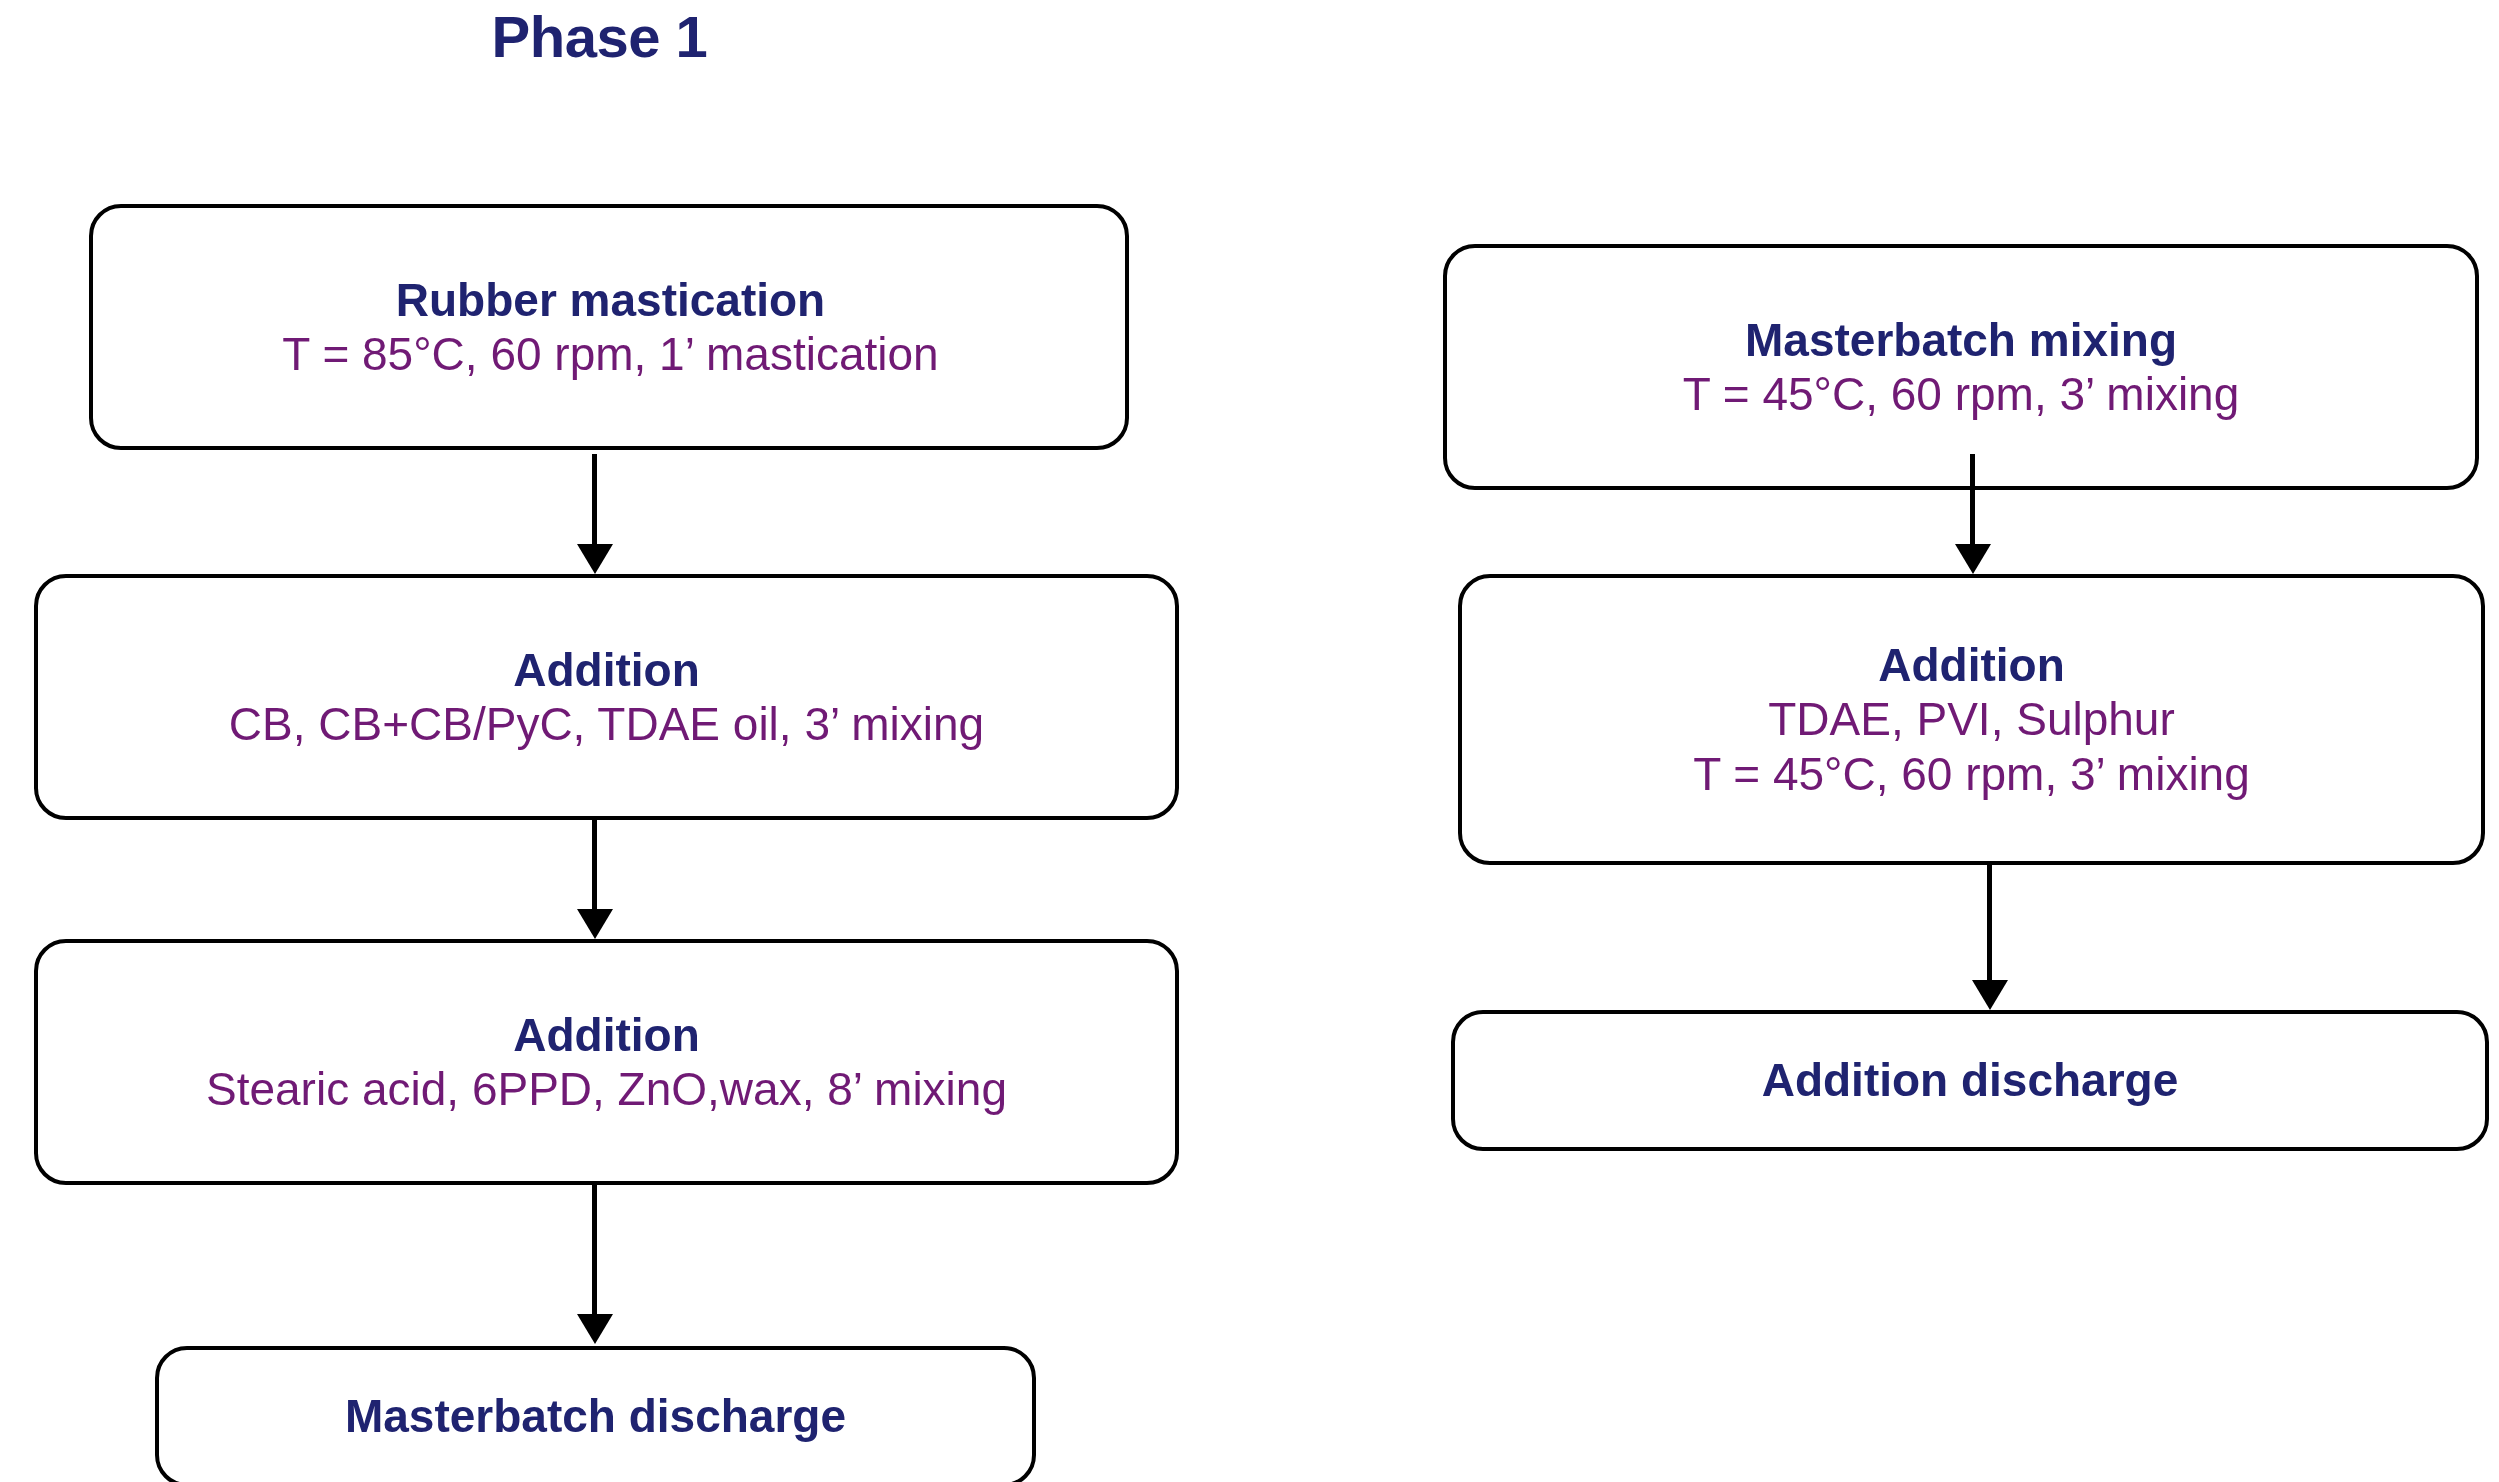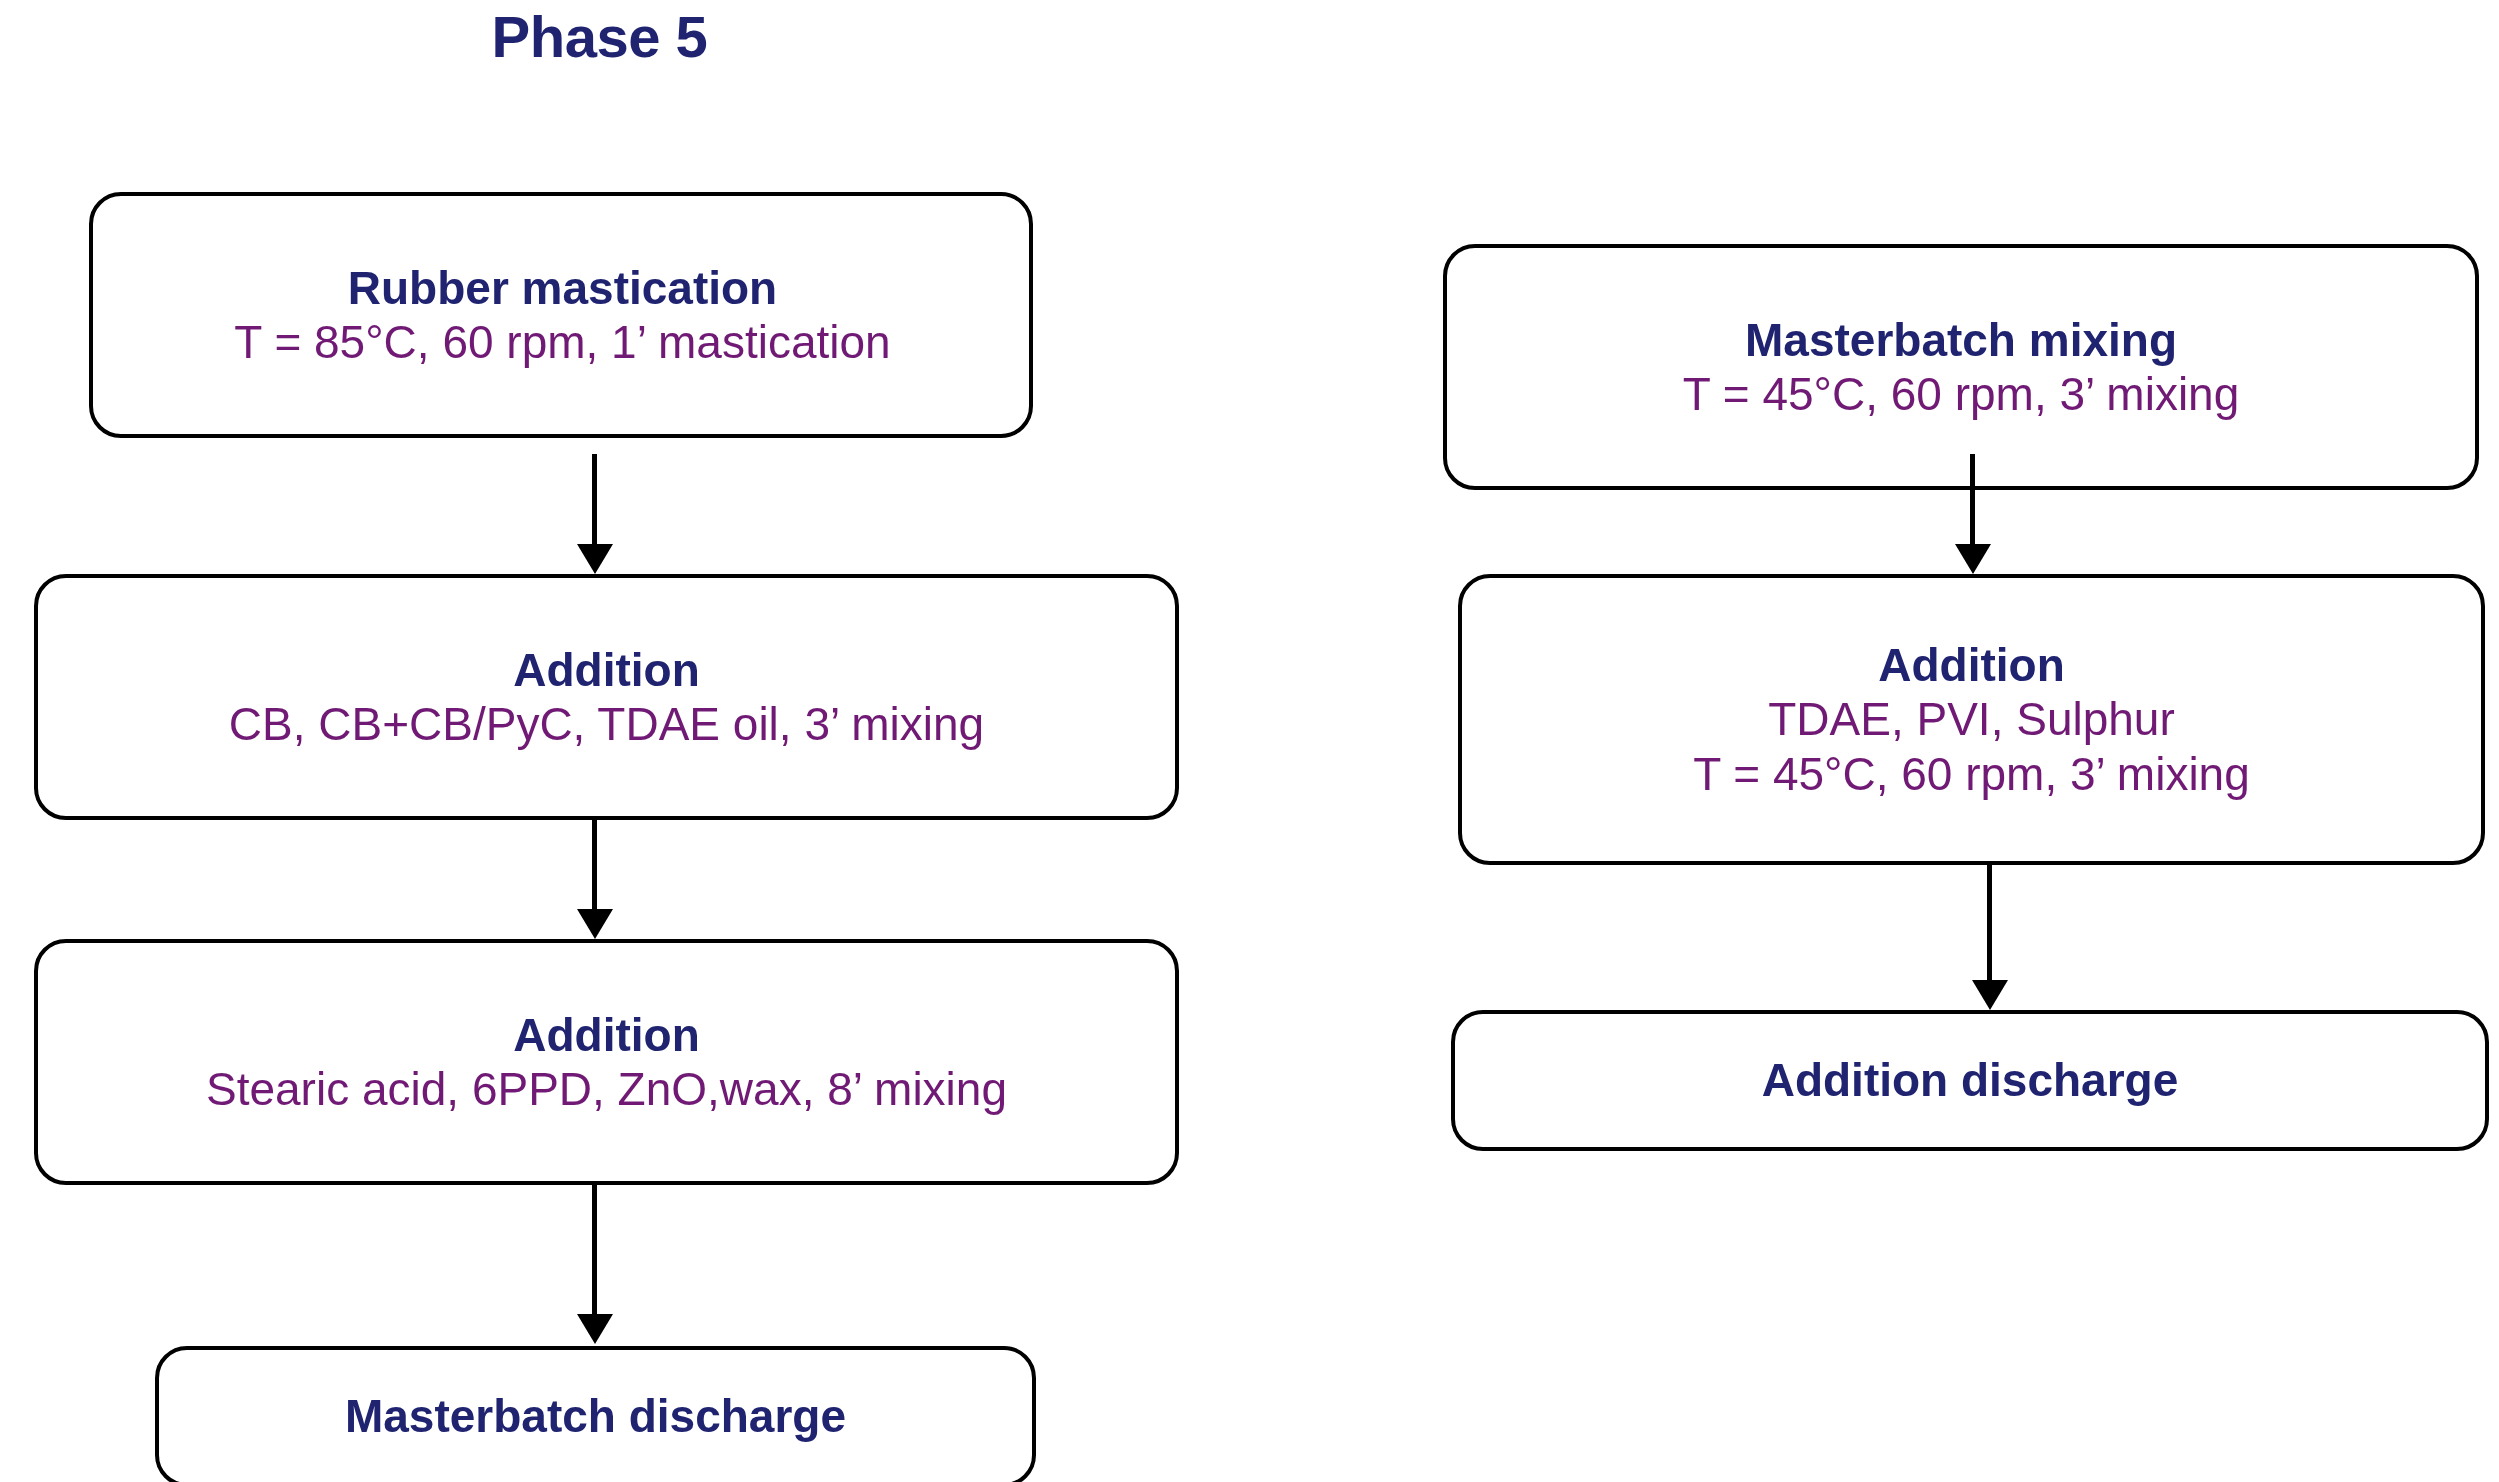--- a/index.html
+++ b/index.html
@@ -84,24 +84,24 @@
     border-left: 18px solid transparent;
     border-right: 18px solid transparent;
     border-top: 30px solid #000000;
   }
 </style>
 </head>
 <body>
 
 <div id="canvas">
 
-  <div class="phase-title" style="left:412px; top:7.5px; width:375px;">Phase 5</div>
+  <div class="phase-title" style="left:412px; top:7.5px; width:375px;">Phase 1</div>
 
 
-  <div class="node" style="left:89px; top:192px; width:944px; height:246px;padding-left:16px;">
+  <div class="node" style="left:89px; top:204px; width:1040px; height:246px;padding-left:16px;">
     <div class="title">Rubber mastication</div>
     <div class="line">T = 85°C, 60 rpm, 1’ mastication</div>
   </div>
 
   <div class="arrow" style="left:576px; top:454px; width:37px; height:120px;">
     <div class="shaft" style="height:90px;"></div>
     <div class="head"></div>
   </div>
 
   <div class="node" style="left:34px; top:574px; width:1145px; height:246px;">

